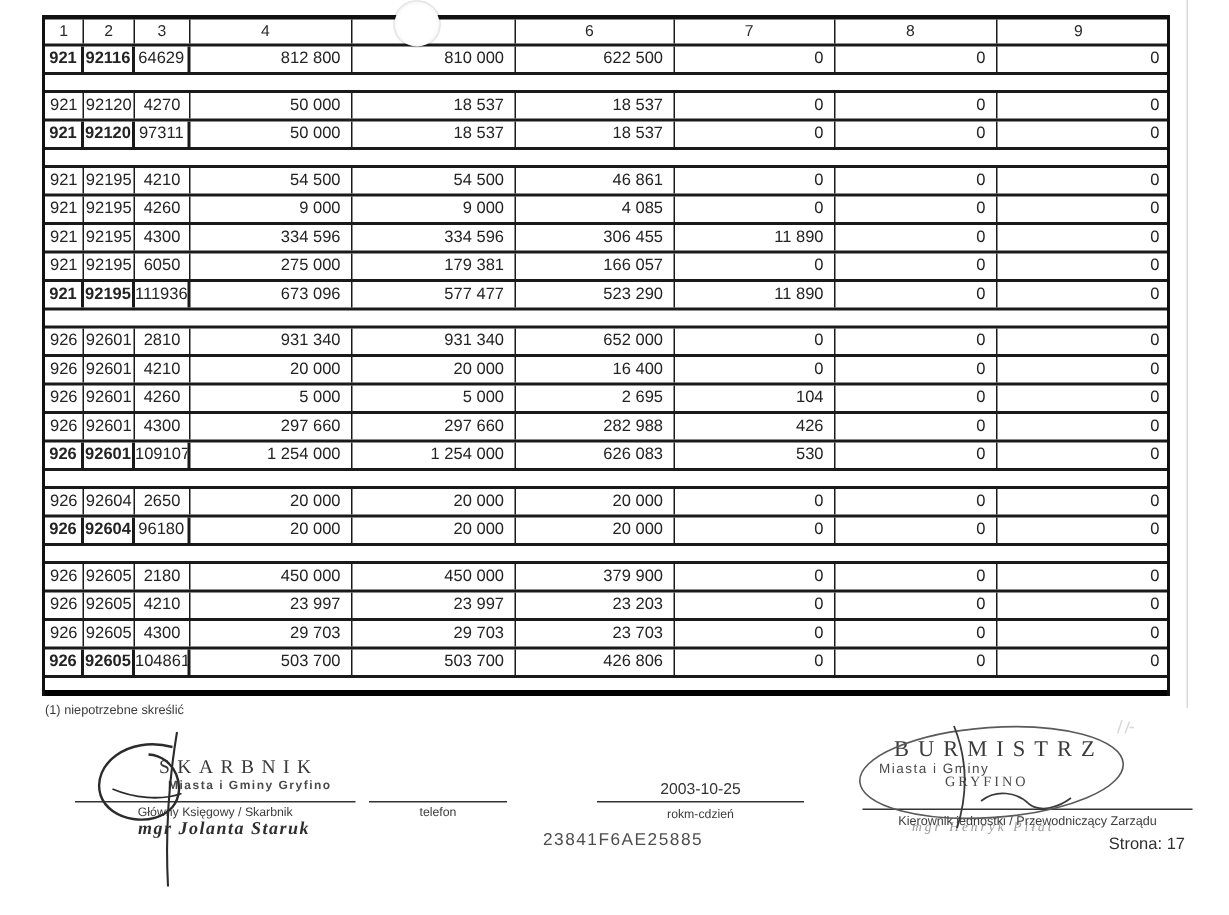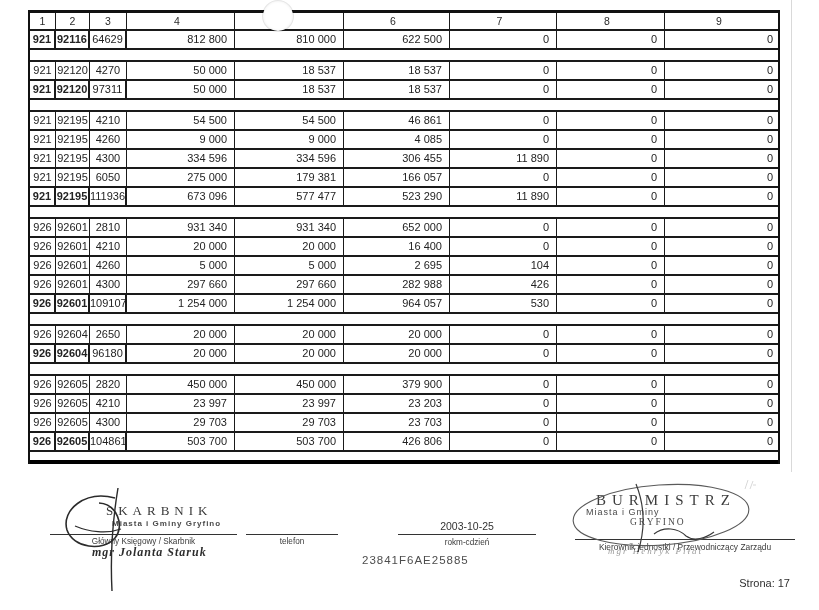--- a/index.html
+++ b/index.html
@@ -101,21 +101,21 @@
     position:absolute; left:630px; top:517px;
     font-family:"Liberation Serif", serif; font-size:9.5px; color:#4a4a4a; letter-spacing:2px;
   }
   .hand-right {
     position:absolute; left:608px; top:546px;
     font-family:"Liberation Serif", serif; font-style:italic;
     font-size:9px; color:rgba(70,70,70,0.55); letter-spacing:2px;
   }
   .page-label {
     position:absolute; left:700px; top:557px; width:90px;
-    text-align:right; font-size:11px; color:#2f2f2f;margin-top:20px;
+    text-align:right; font-size:11px; color:#2f2f2f;
   }
   .scrawl { position:absolute; z-index:4; }
   .pencil-mark { position:absolute; left:742px; top:477px; opacity:0.28; }
 </style>
 </head>
 <body>
 
 <div>
 
   <div class="table-wrap" id="table-root">
@@ -264,21 +264,21 @@
         <div class="cell c6 rn">426</div>
         <div class="cell c7 rn">0</div>
         <div class="cell c8 rn">0</div>
       </div>
       <div class="trow data summary">
         <div class="cell c0 cn">926</div>
         <div class="cell c1 cn">92601</div>
         <div class="cell c2 cn">109107</div>
         <div class="cell c3 rn">1 254 000</div>
         <div class="cell c4 rn">1 254 000</div>
-        <div class="cell c5 rn">964 057</div>
+        <div class="cell c5 rn">626 083</div>
         <div class="cell c6 rn">530</div>
         <div class="cell c7 rn">0</div>
         <div class="cell c8 rn">0</div>
       </div>
       <div class="sep"></div>
       <div class="trow data">
         <div class="cell c0 cn">926</div>
         <div class="cell c1 cn">92604</div>
         <div class="cell c2 cn">2650</div>
         <div class="cell c3 rn">20 000</div>
@@ -296,21 +296,21 @@
         <div class="cell c4 rn">20 000</div>
         <div class="cell c5 rn">20 000</div>
         <div class="cell c6 rn">0</div>
         <div class="cell c7 rn">0</div>
         <div class="cell c8 rn">0</div>
       </div>
       <div class="sep"></div>
       <div class="trow data">
         <div class="cell c0 cn">926</div>
         <div class="cell c1 cn">92605</div>
-        <div class="cell c2 cn">2820</div>
+        <div class="cell c2 cn">2180</div>
         <div class="cell c3 rn">450 000</div>
         <div class="cell c4 rn">450 000</div>
         <div class="cell c5 rn">379 900</div>
         <div class="cell c6 rn">0</div>
         <div class="cell c7 rn">0</div>
         <div class="cell c8 rn">0</div>
       </div>
       <div class="trow data">
         <div class="cell c0 cn">926</div>
         <div class="cell c1 cn">92605</div>
@@ -344,20 +344,21 @@
         <div class="cell c7 rn">0</div>
         <div class="cell c8 rn">0</div>
       </div>
       <div class="sep final"></div>
     </div>
 
   <div class="hole-punch"></div>
   <div class="scan-edge"></div>
 
   <div class="footnotes">
+    <div>(1) niepotrzebne skreślić</div>
   </div>
 
   <svg class="scrawl" style="left:55px;top:488px;" width="110" height="105" viewBox="0 0 110 105">
     <path d="M60 10 C 30 2, 6 22, 12 42 C 18 60, 48 64, 60 50 C 70 38, 62 16, 44 15" fill="none" stroke="#2b2b2b" stroke-width="1.6"></path>
     <path d="M63 0 C 58 30, 55 65, 57 103" fill="none" stroke="#2b2b2b" stroke-width="1.4"></path>
     <path d="M20 38 C 34 44, 52 46, 66 41" fill="none" stroke="#2b2b2b" stroke-width="1.2"></path>
   </svg>
   <div class="stamp-left-title">SKARBNIK</div>
   <div class="stamp-left-sub">Miasta i Gminy Gryfino</div>
   <div class="sig-line" style="left:50px;top:534px;width:187px;"></div>

